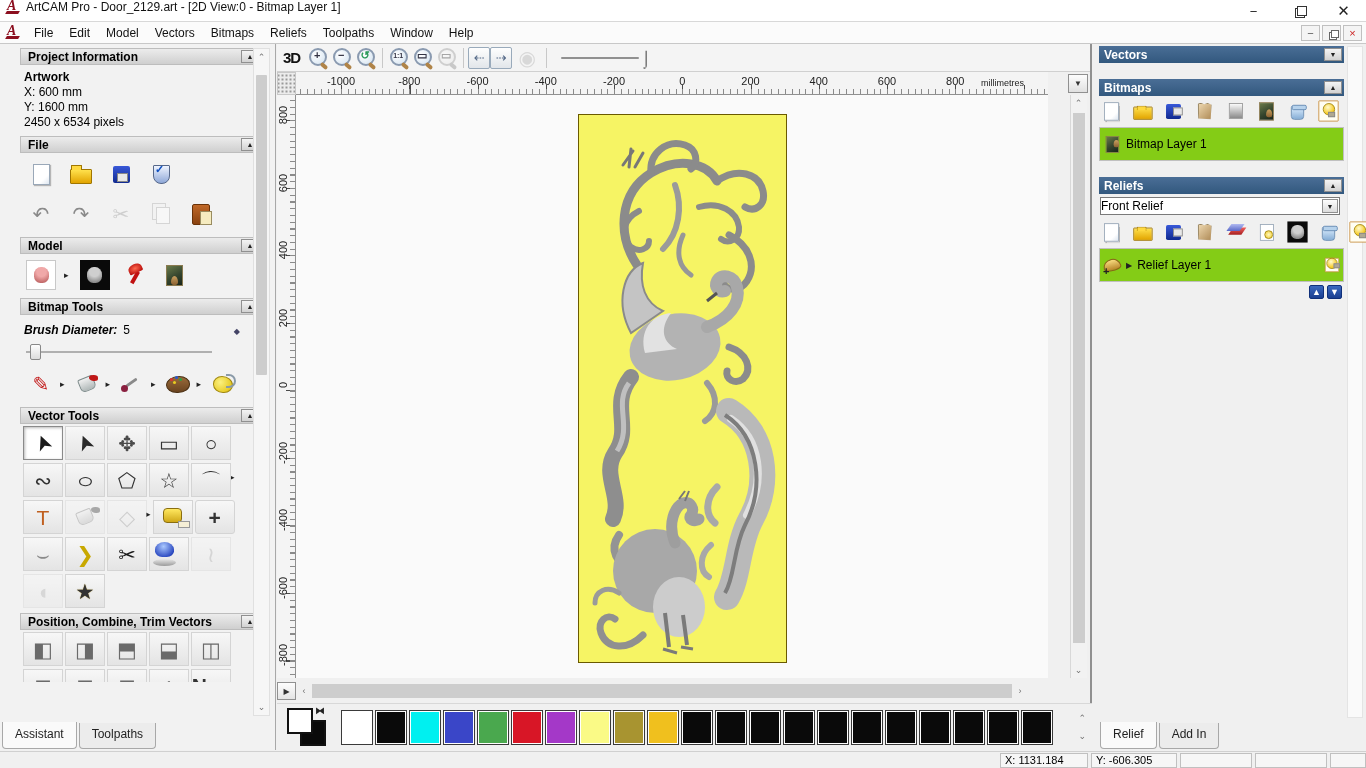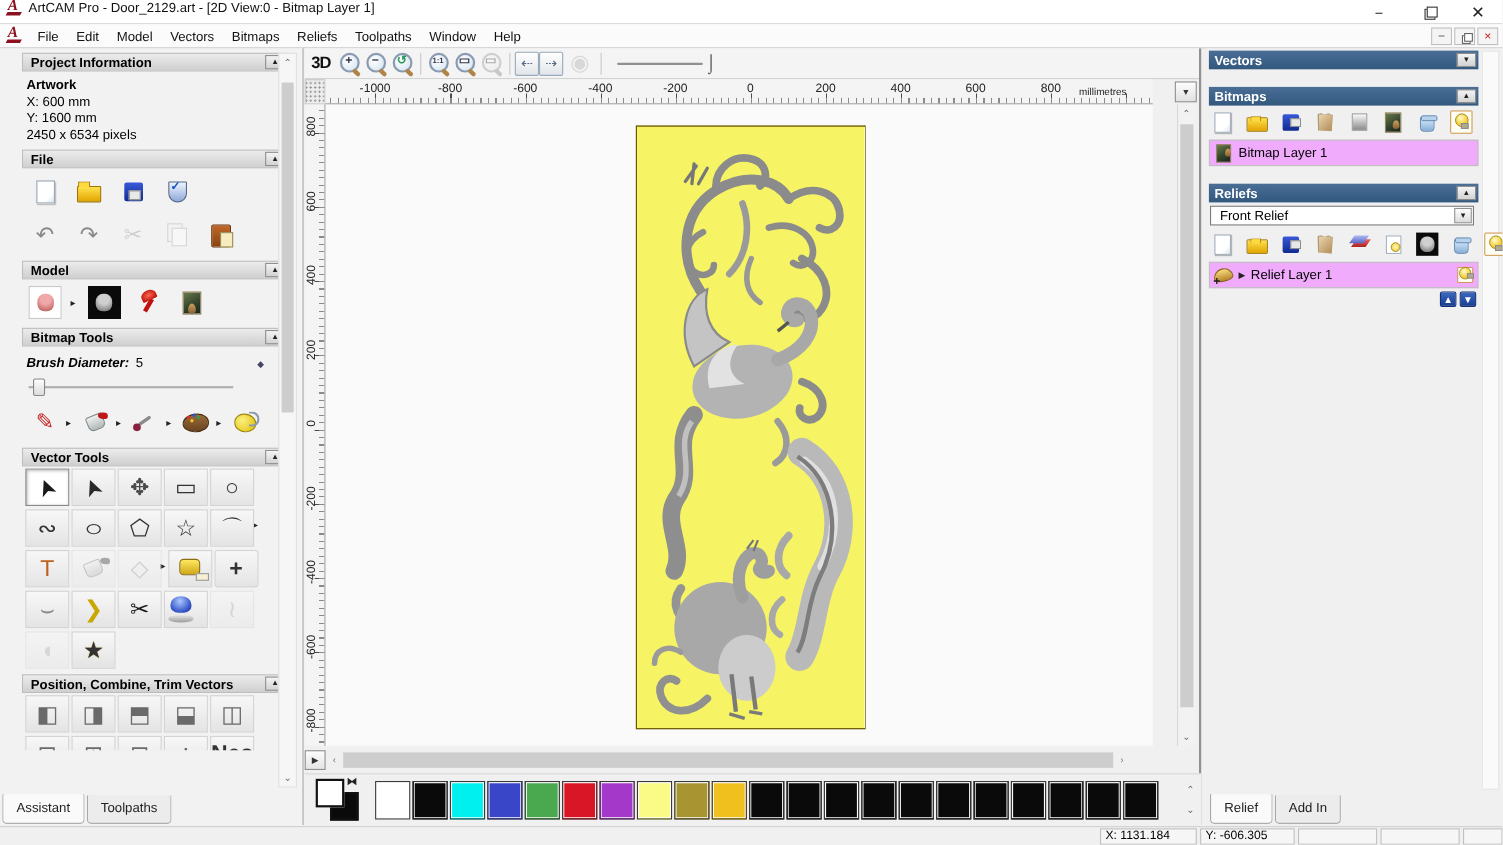--- a/index.html
+++ b/index.html
@@ -178,25 +178,25 @@
   .swatch{width:32px;height:35px;border:1px solid #3a3a3a;box-shadow:inset 0 0 0 1px #fff;flex:0 0 auto}
   .pal-scroll{margin-left:auto;margin-right:6px;display:flex;flex-direction:column;gap:8px;font-size:9px;color:#707070;align-items:center}
 
   
   .right-panel{position:absolute;left:1096px;top:44px;width:270px;height:706px;background:#f0f0f0}
   .rp-scrolltrack{position:absolute;right:3px;top:2px;width:16px;height:672px;background:#fafafa;border:1px solid #e4e4e4}
   .rhdr{position:relative;margin:2px 22px 0 3px;height:17px;background:linear-gradient(#4a6e96,#32587e);color:#fff;font-weight:700;display:flex;align-items:center;padding-left:5px}
   .rhdr .hdr-btn{top:2px}
   .rtools{display:flex;align-items:center;gap:8px;padding:3px 0 2px 4px}
   .rtools .icon{width:23px;height:24px;transform:scale(.88)}
-  .layer-row{display:flex;align-items:center;margin:2px 22px 0 3px;height:24px;background:#f0abfc;border:1px solid #c0c0c0;padding-left:3px;gap:5px}
+  .layer-row{display:flex;align-items:center;margin:2px 22px 0 3px;height:34px;background:#84cc16;border:1px solid #c0c0c0;padding-left:3px;gap:5px}
   .layer-thumb{width:18px;height:17px;flex:0 0 auto;display:flex;align-items:center;justify-content:center}
   .layer-row .expander{font-size:8px;color:#222}
   .layer-bulb{margin-left:auto;margin-right:2px;width:18px;height:18px;display:flex;align-items:center;justify-content:center}
-  .combo{position:relative;margin:3px 26px 2px 4px;height:18px;background:#fff;border:1px solid #7a7a7a;display:flex;align-items:center;padding-left:8px}
+  .combo{position:relative;margin:3px 26px 2px 4px;height:18px;background:#fff;border:1px solid #7a7a7a;display:flex;align-items:center;padding-left:0}
   .combo-arrow{position:absolute;right:1px;top:1px;width:16px;height:14px;background:linear-gradient(#fdfdfd,#dcdcdc);border:1px solid #909090;display:flex;align-items:center;justify-content:center;font-size:7px;color:#222}
   .updown{display:flex;justify-content:flex-end;gap:3px;margin:3px 24px 0 0}
   .udbtn{width:15px;height:14px;background:linear-gradient(#3a68c0,#1a3e90);color:#fff;font-size:9px;display:flex;align-items:center;justify-content:center;border:1px solid #10307a;border-radius:2px}
 
   
   .statusbar{position:absolute;left:0;top:751px;width:1366px;height:17px;background:#f0f0f0;border-top:1px solid #d0d0d0;display:flex;align-items:center;font-size:11px}
   .sfield{height:15px;border:1px solid #c0c0c0;background:#f6f6f6;margin-right:3px;display:flex;align-items:center;padding:0 4px}
   .sfield.empty{color:transparent}
   .spacer{flex:1}
 </style>

